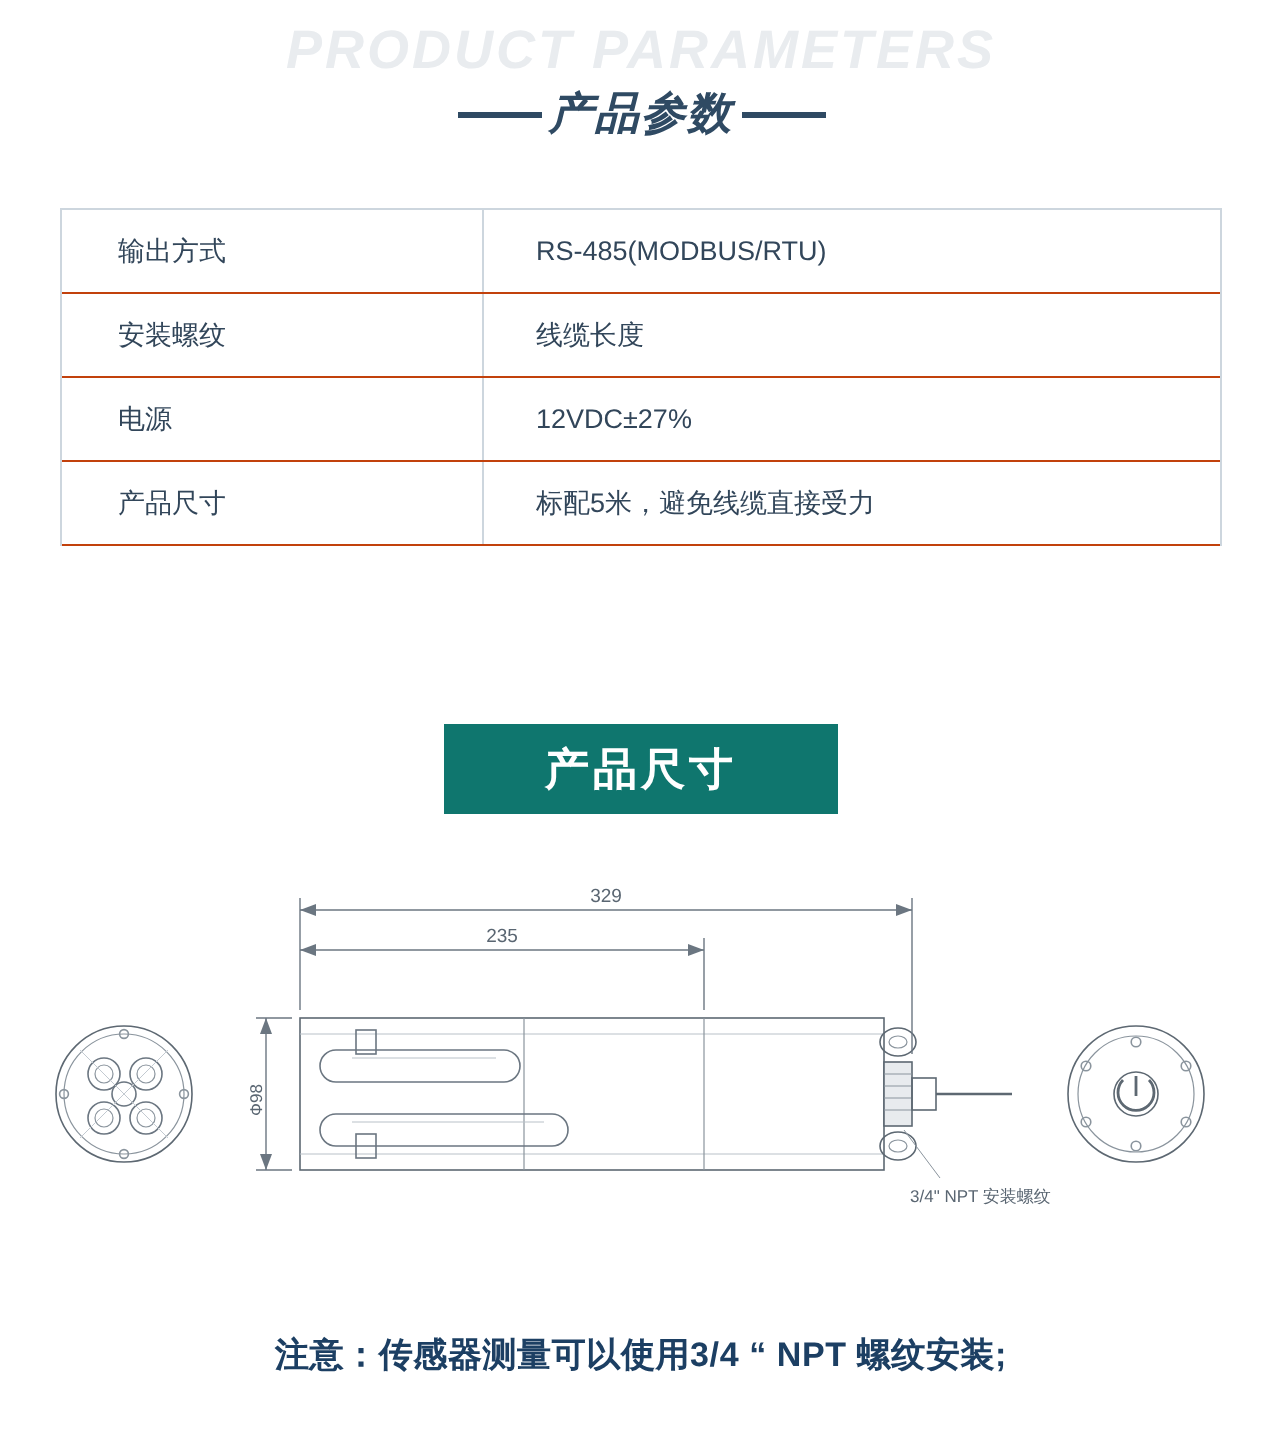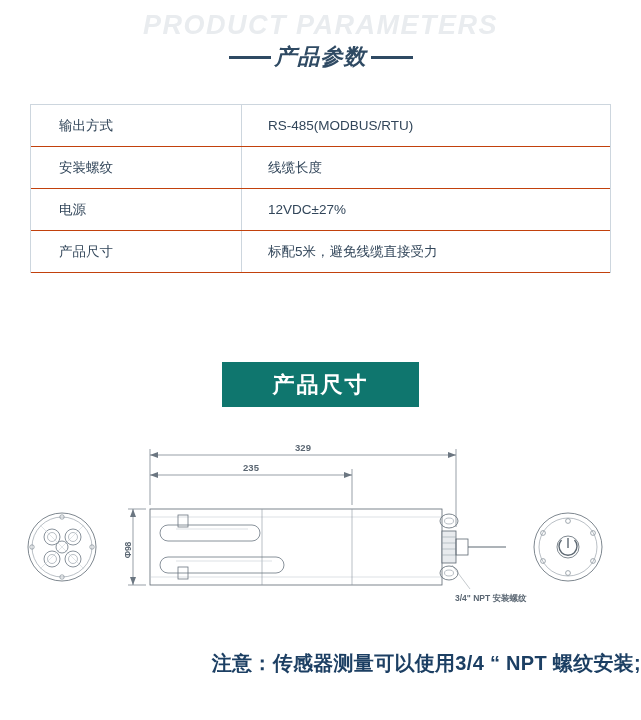--- a/index.html
+++ b/index.html
@@ -101,41 +101,40 @@
     justify-content: center;
     margin-top: 44px;
   }
 
   
   .drawing {
     position: relative;
     margin-top: 18px;
     width: 556px;
     height: 225px;
-    font-weight: bold;
   }
   .drawing svg {
     display: block;
   }
   .npt-note {
     position: absolute;
     left: 455px;
     top: 168px;
     font-size: 8.5px;
     color: #5a6672;
     white-space: nowrap;
   }
 
   
   .note {
-    margin-top: 0;
-    text-align: right;
+    margin-top: 14px;
+    text-align: center;
     color: #1c3f63;
     font-weight: bold;
-    font-size: 20px;
+    font-size: 17px;
     line-height: 27px;
     letter-spacing: 0.3px;
   }
   .note div { white-space: nowrap; }
 </style>
 </head>
 <body>
 
 <div class="header">
   <div class="watermark">PRODUCT PARAMETERS</div>

